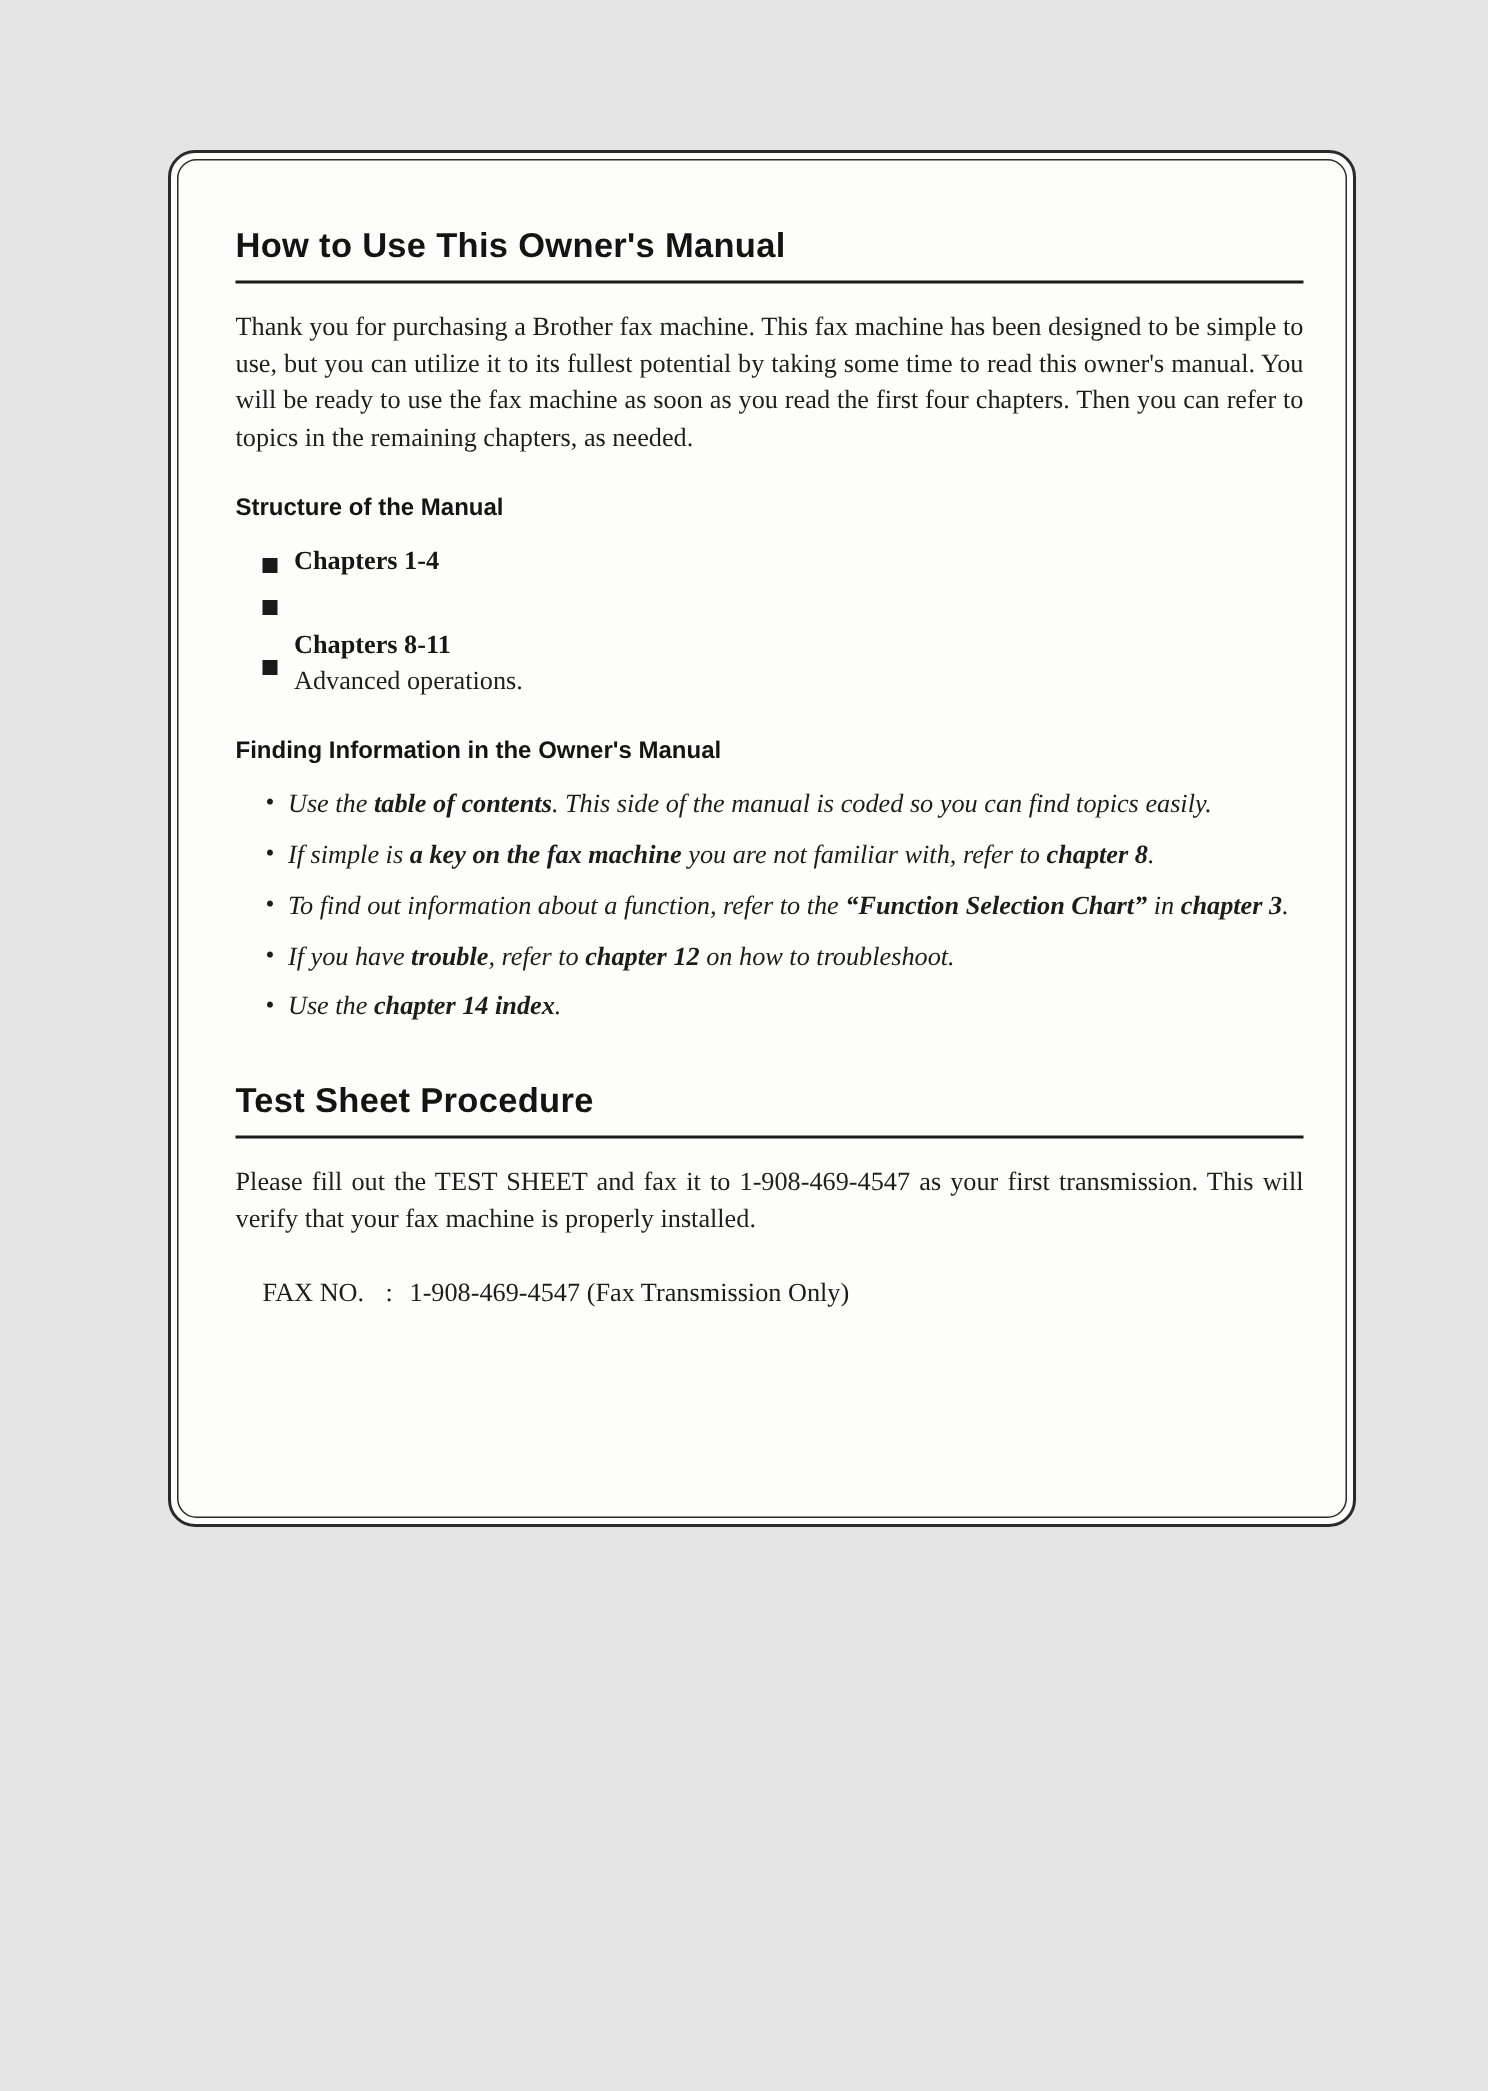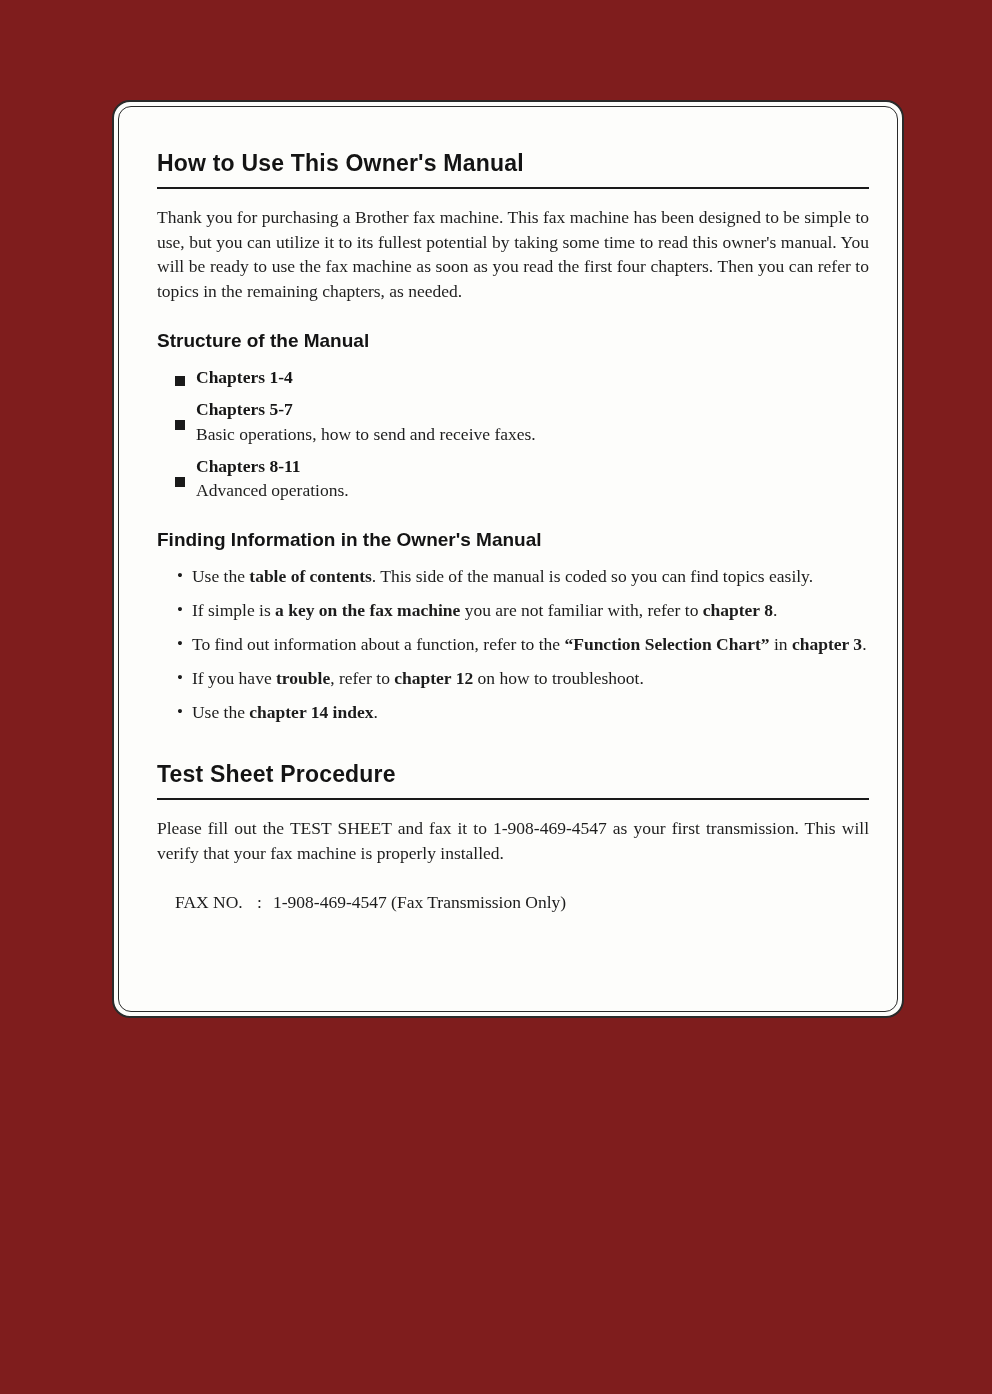--- a/index.html
+++ b/index.html
@@ -4,21 +4,21 @@
 <style>
   html, body {
     margin: 0;
     padding: 0;
     background: #fbfbf9;
   }
   .page {
     position: relative;
     width: 992px;
     height: 1394px;
-    background: #7f1d1d;
+    background: #e5e5e5;
     overflow: hidden;
     color: #1c1c1c;
   }
   .card-outer {
     position: absolute;
     left: 112px;
     top: 100px;
     width: 792px;
     height: 918px;
     border: 2px solid #2a2a2a;
@@ -57,21 +57,21 @@
     margin: 0 0 16px 0;
   }
   .body {
     margin: 0 0 18px 0;
     text-align: justify;
     color: #1e1e1e;
   }
   .h2 {
     font-family: "Liberation Sans", "DejaVu Sans", sans-serif;
     font-weight: bold;
-    font-size: 19px;
+    font-size: 16px;
     margin: 24px 0 10px 0;
     color: #141414;
   }
   .chapters {
     margin-left: 18px;
     margin-bottom: 8px;
   }
   .chapter-item {
     display: flex;
     align-items: center;
@@ -106,20 +106,21 @@
   }
   .dot {
     flex: 0 0 auto;
     margin-right: 9px;
     font-size: 17px;
     line-height: 1.42;
   }
   .bullet-text {
     display: block;
     text-align: justify;
+    font-style: italic;
   }
   .b {
     font-weight: bold;
   }
   .h1.second {
     margin-top: 34px;
   }
   .contacts {
     margin: 24px 0 0 18px;
   }
@@ -153,24 +154,20 @@
 
         <div class="chapters">
           <div class="chapter-item">
             <span class="sq"></span>
             <div>
               <div class="chapter-label">Chapters 1-4</div>
             </div>
           </div>
           <div class="chapter-item">
             <span class="sq"></span>
-            <div>
-              <div class="chapter-label">Chapters 5-7</div>
-              <div class="chapter-desc body">Basic operations, how to send and receive faxes.</div>
-            </div>
           </div>
           <div class="chapter-item">
             <span class="sq"></span>
             <div>
               <div class="chapter-label">Chapters 8-11</div>
               <div class="chapter-desc body">Advanced operations.</div>
             </div>
           </div>
         </div>
 

